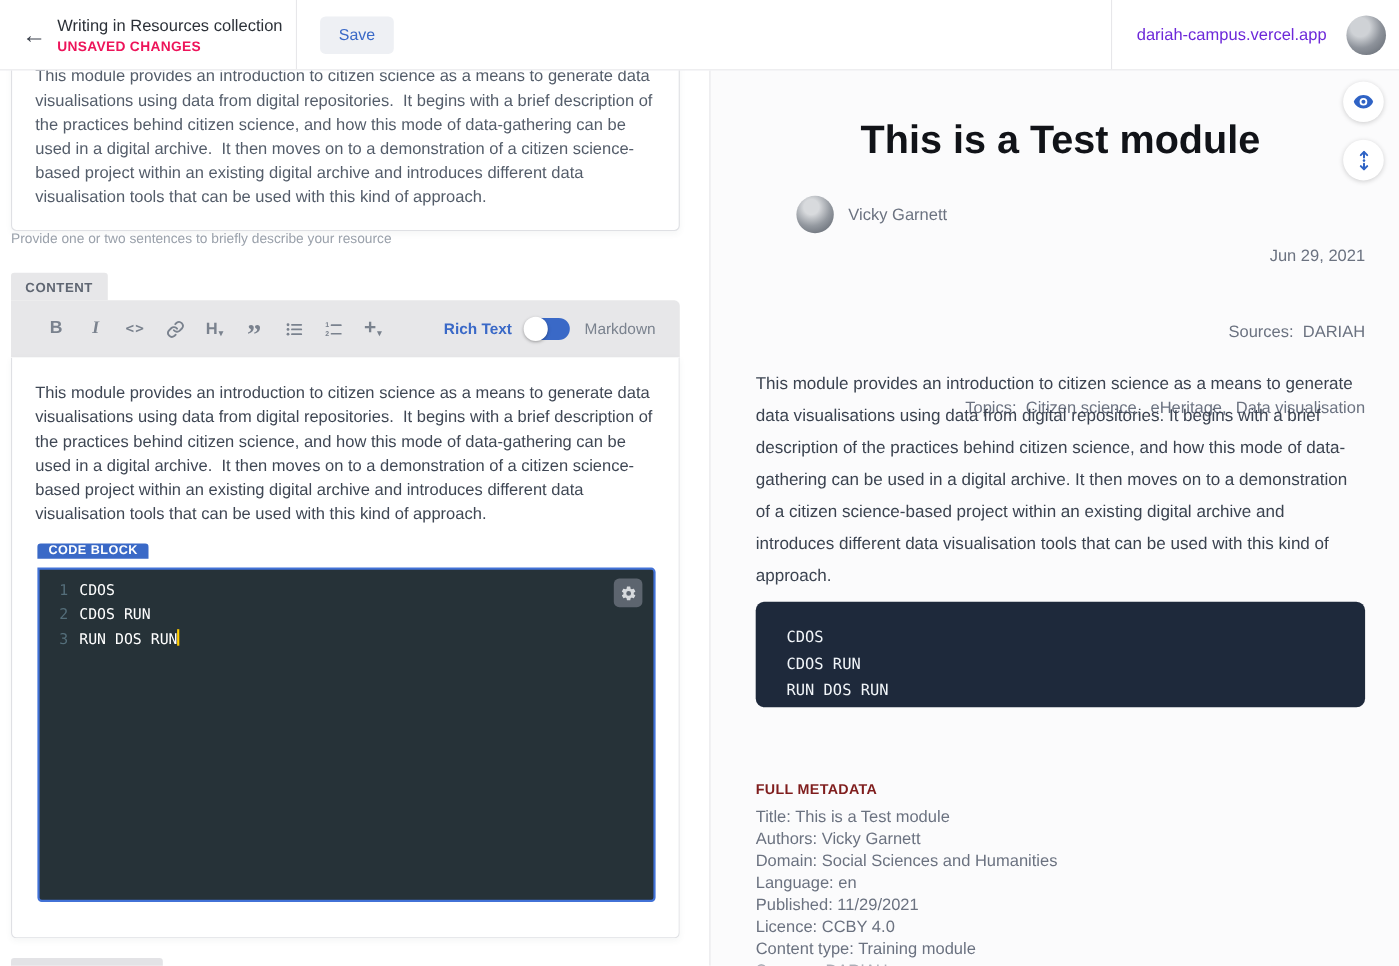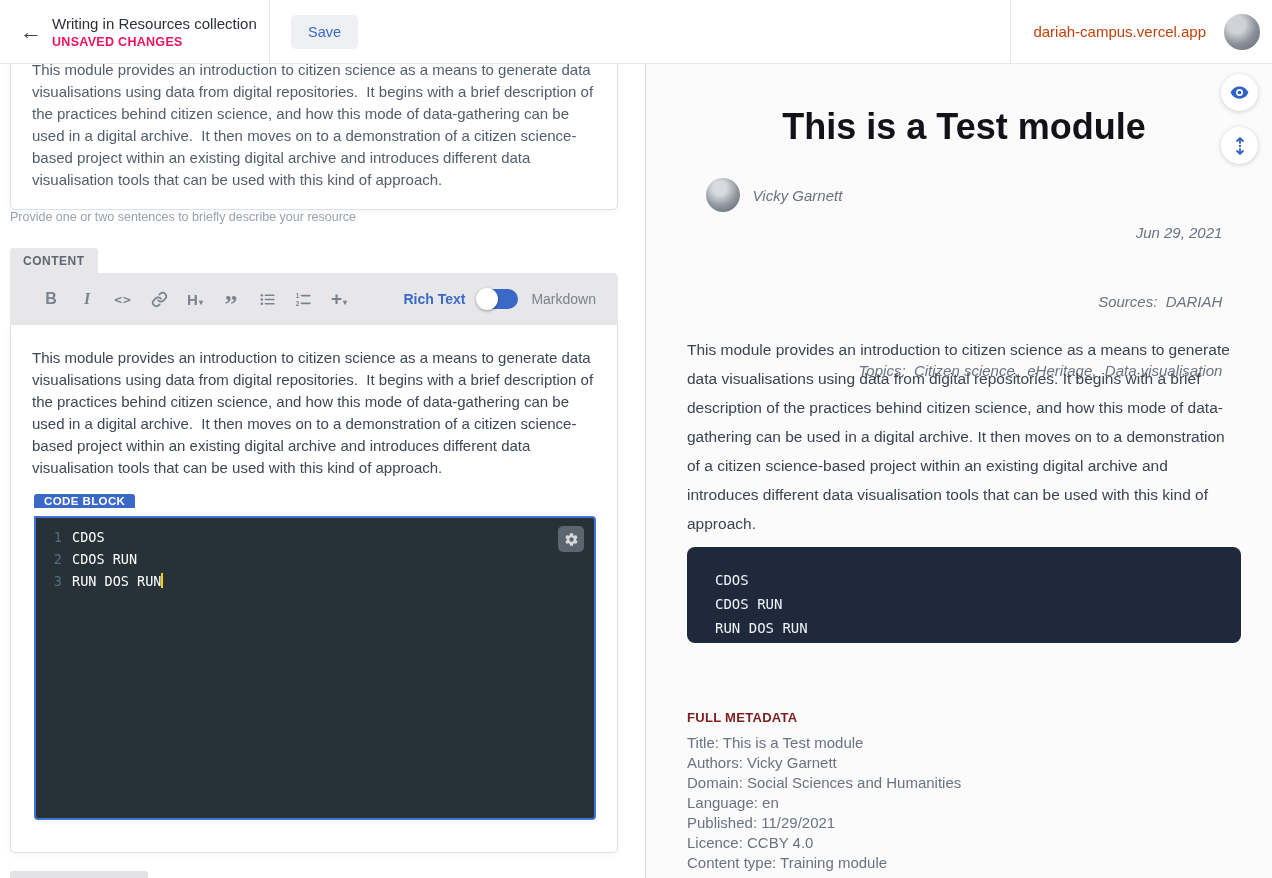--- a/index.html
+++ b/index.html
@@ -14,21 +14,21 @@
   .back-btn { width:34px; height:34px; border:none; background:transparent; font-size:22px;
               color:#3b414c; cursor:pointer; line-height:1; }
   .hdr-titles { margin-left:4px; }
   .hdr-title { font-size:15px; color:#2c3138;text-align:center; }
   .hdr-status { font-size:12.5px; font-weight:bold; letter-spacing:.3px; color:#ed145a; margin-top:3px; }
   .hdr-mid { flex:1; display:flex; align-items:center; }
   .save-btn { margin-left:21px; height:34px; padding:0 17px; background:#eef0f4; border:none;
               border-radius:5px; color:#3a69c7; font-size:14.5px; font-family:inherit; cursor:pointer; }
   .hdr-right { display:flex; align-items:center; gap:18px; padding:0 12px 0 22px;
                border-left:1px solid #e7e7ea; }
-  .site-link { font-size:15px; color:#c2410c; }
+  .site-link { font-size:15px; color:#6d28d9; }
   .avatar-sm { width:36px; height:36px; border-radius:50%;
                background:radial-gradient(circle at 35% 30%, #cfd2d6 0 25%, #8e939b 55%, #5e646d 100%); }
 
   
   .pane-left { position:absolute; left:0; top:64px; width:646px; height:814px; background:#fff;
                border-right:1px solid #dedee2; }
   .card { position:absolute; left:10px; width:608px; background:#fff; border:1px solid #dfe0e4;
           border-radius:5px; box-shadow:0 2px 6px rgba(68,74,87,.05); }
   .desc-card { top:-26px; padding:20px 21px 18px; }
   .field-text { font-size:15px; line-height:22px; color:#545d6a; white-space:pre-wrap; }
@@ -76,21 +76,21 @@
               justify-content:center; cursor:pointer; }
   .next-tab-partial { position:absolute; left:10px; top:807px; width:138px; height:30px;
                       background:#e3e3e6; border-radius:3px 3px 0 0; }
 
   
   .pane-right { position:absolute; left:646px; top:64px; width:626px; height:814px;
                 background:#fbfbfc; overflow:hidden; }
   .pv-title { position:absolute; left:41px; top:42px; width:554px; text-align:center;
               font-size:36px; line-height:41px; font-weight:bold; color:#111318; }
   .pv-byline { position:absolute; left:41px; top:111px; width:554px; display:flex;
-               justify-content:center; align-items:flex-start;font-style:italic; }
+               justify-content:flex-end; align-items:flex-start; }
   .pv-author { display:flex; align-items:center; gap:13px; margin-top:3px; }
   .avatar-md { width:34px; height:34px; border-radius:50%;
                background:radial-gradient(circle at 40% 30%, #d8dadd 0 22%, #9499a0 55%, #565c66 100%); }
   .pv-author-name { font-size:15px; color:#6b7280; }
   .pv-meta { width:380px; text-align:right; font-size:15px; line-height:23px; color:#6b7280;
              white-space:pre-wrap; }
   .pv-body { position:absolute; left:41px; top:271px; width:554px; font-size:15.5px;
              line-height:29px; color:#3b4350; }
   .pv-code { position:absolute; left:41px; top:483px; width:554px; height:96px; background:#1e293b;
              border-radius:8px; padding:21px 28px; font-family:"DejaVu Sans Mono", monospace;

